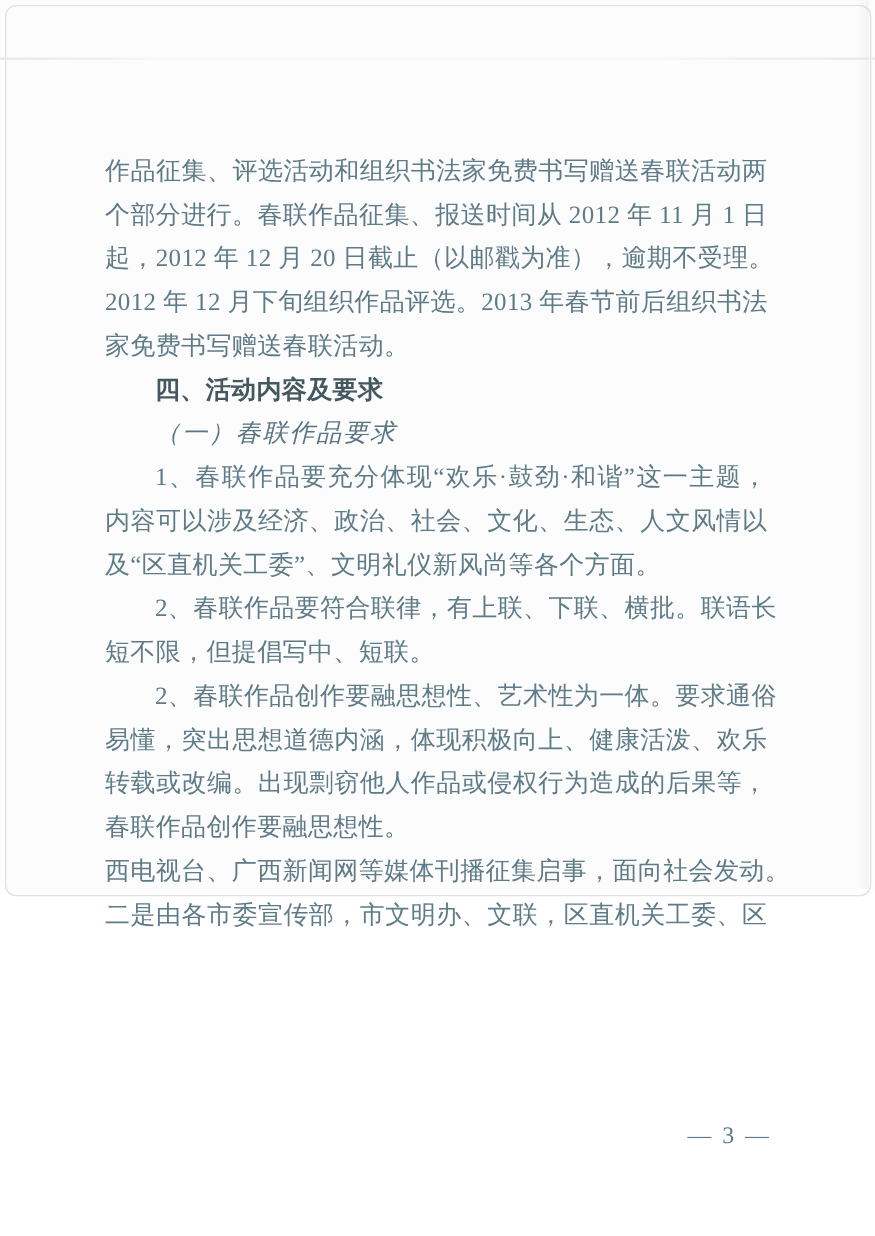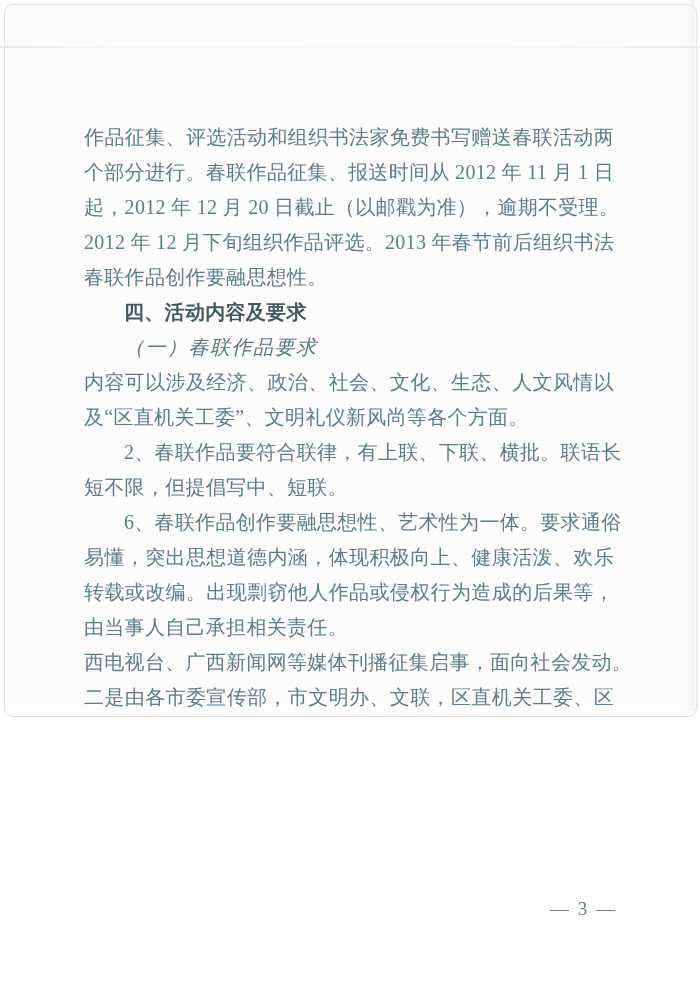--- a/index.html
+++ b/index.html
@@ -83,29 +83,30 @@
 <div class="page">
   <div class="edge-border"></div>
   <div class="right-shade"></div>
   <div class="scan-streak"></div>
 
   <div class="textblock">
       <div class="line body justify">作品征集、评选活动和组织书法家免费书写赠送春联活动两</div>
       <div class="line body justify">个部分进行。春联作品征集、报送时间从 2012 年 11 月 1 日</div>
       <div class="line body justify">起，2012 年 12 月 20 日截止（以邮戳为准），逾期不受理。</div>
       <div class="line body justify">2012 年 12 月下旬组织作品评选。2013 年春节前后组织书法</div>
-      <div class="line body">春联作品创作要融思想性。</div>
+      <div class="line body">家免费书写赠送春联活动。</div>
       <div class="line bold indent">四、活动内容及要求</div>
       <div class="line kai indent">（一）春联作品要求</div>
+      <div class="line body indent justify">1、春联作品要充分体现“欢乐·鼓劲·和谐”这一主题，</div>
       <div class="line body justify">内容可以涉及经济、政治、社会、文化、生态、人文风情以</div>
       <div class="line body">及“区直机关工委”、文明礼仪新风尚等各个方面。</div>
       <div class="line body indent justify">2、春联作品要符合联律，有上联、下联、横批。联语长</div>
       <div class="line body">短不限，但提倡写中、短联。</div>
-      <div class="line body indent justify">6、春联作品创作要融思想性、艺术性为一体。要求通俗</div>
+      <div class="line body indent justify">2、春联作品创作要融思想性、艺术性为一体。要求通俗</div>
       <div class="line body justify">易懂，突出思想道德内涵，体现积极向上、健康活泼、欢乐</div>
       <div class="line body justify">转载或改编。出现剽窃他人作品或侵权行为造成的后果等，</div>
-      <div class="line body">由当事人自己承担相关责任。</div>
+      <div class="line body">春联作品创作要融思想性。</div>
       <div class="line body justify">西电视台、广西新闻网等媒体刊播征集启事，面向社会发动。</div>
       <div class="line body justify">二是由各市委宣传部，市文明办、文联，区直机关工委、区</div>
     </div>
 
   <div class="page-number">— 3 —</div>
 </div>
 
 </body></html>

